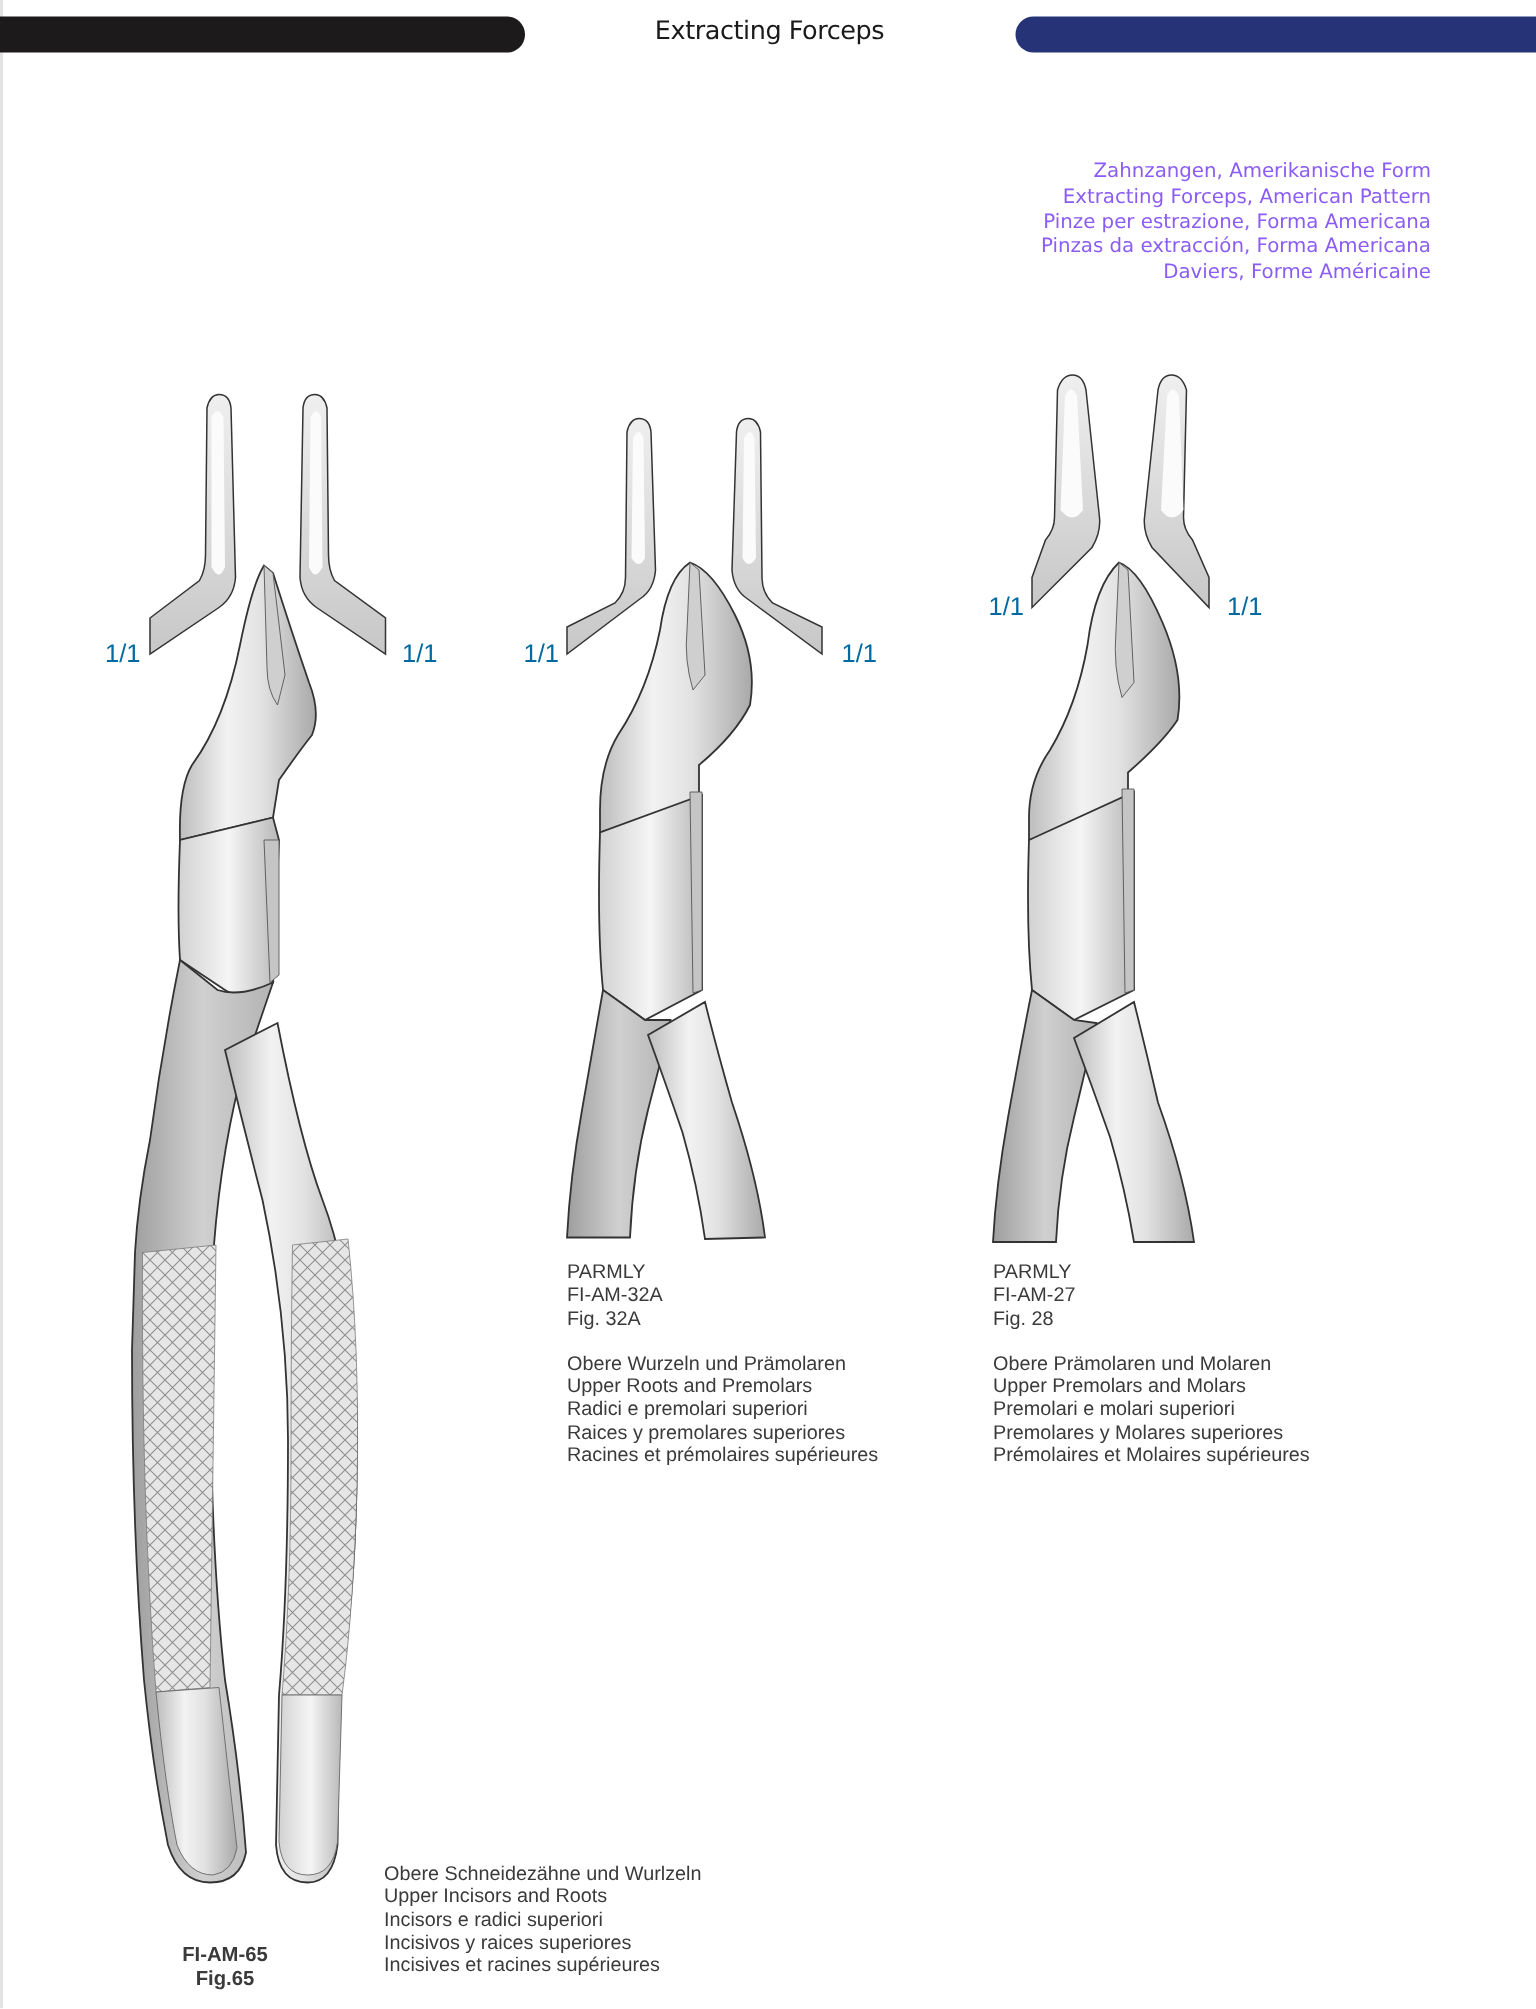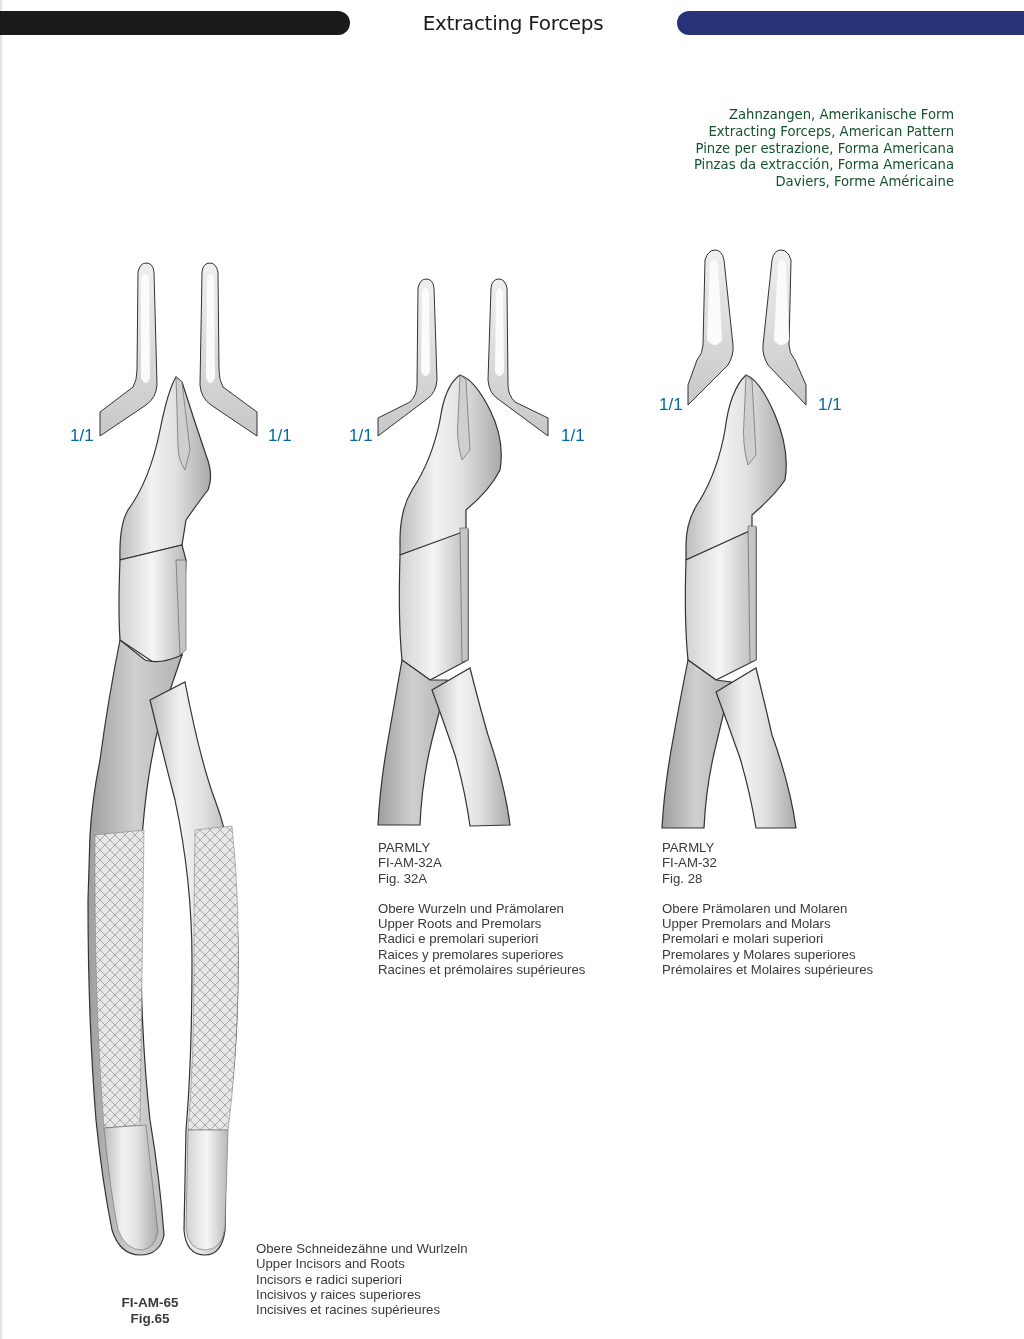--- a/index.html
+++ b/index.html
@@ -1,21 +1,21 @@
 <!DOCTYPE html>
 <html><head>
 <meta charset="utf-8">
 <style>
   html, body { margin: 0; padding: 0; background: #ffffff; }
   body { width: 1024px; height: 1339px; position: relative; overflow: hidden; font-family: "Liberation Sans", sans-serif; }
   .page-edge { position: absolute; left: 0; top: 0; width: 2px; height: 1339px; background: #e4e4e4; }
   .bar-left { position: absolute; left: 0; top: 11px; width: 350px; height: 24px; background: #1c1a1a; border-radius: 0 12px 12px 0; }
   .bar-right { position: absolute; left: 677px; top: 11px; width: 347px; height: 24px; border-radius: 12px 0 0 12px; }
-  .page-title { position: absolute; left: 380px; width: 266px; top: 11px; text-align: center; font-family: "DejaVu Sans", sans-serif; font-size: 20px; color: #1a1a1a; letter-spacing: -0.3px; }
-  .subtitle-block { position: absolute; right: 70px; top: 107px; text-align: right; font-family: "DejaVu Sans", sans-serif; font-size: 13.2px; line-height: 16.8px; color: #14532d; }
+  .page-title { position: absolute; left: 380px; width: 266px; top: 11px; text-align: center; font-family: "DejaVu Sans", sans-serif; font-size: 17px; color: #1a1a1a; letter-spacing: -0.3px; }
+  .subtitle-block { position: absolute; right: 70px; top: 107px; text-align: right; font-family: "DejaVu Sans", sans-serif; font-size: 13.2px; line-height: 16.8px; color: #8b5cf6; }
   .subtitle-block div { white-space: nowrap; }
   .scale { position: absolute; font-size: 17px; color: #0369a1; }
   .info { position: absolute; font-size: 13.2px; line-height: 15.3px; color: #3a3a3a; white-space: nowrap; }
   .info .gap { height: 15px; }
   .code-center { position: absolute; text-align: center; font-size: 13.5px; line-height: 15.5px; color: #3a3a3a; font-weight: bold; }
   svg.illus { position: absolute; left: 0; top: 0; }
 </style>
 </head>
 <body>
 
@@ -141,21 +141,21 @@
   <div class="gap"></div>
   <div>Obere Wurzeln und Prämolaren</div>
   <div>Upper Roots and Premolars</div>
   <div>Radici e premolari superiori</div>
   <div>Raices y premolares superiores</div>
   <div>Racines et prémolaires supérieures</div>
 </div>
 
 <div class="info" style="left:662px;top:840px;">
   <div>PARMLY</div>
-  <div>FI-AM-32</div>
+  <div>FI-AM-27</div>
   <div>Fig. 28</div>
   <div class="gap"></div>
   <div>Obere Prämolaren und Molaren</div>
   <div>Upper Premolars and Molars</div>
   <div>Premolari e molari superiori</div>
   <div>Premolares y Molares superiores</div>
   <div>Prémolaires et Molaires supérieures</div>
 </div>
 
 <div class="info" style="left:256px;top:1241px;">

